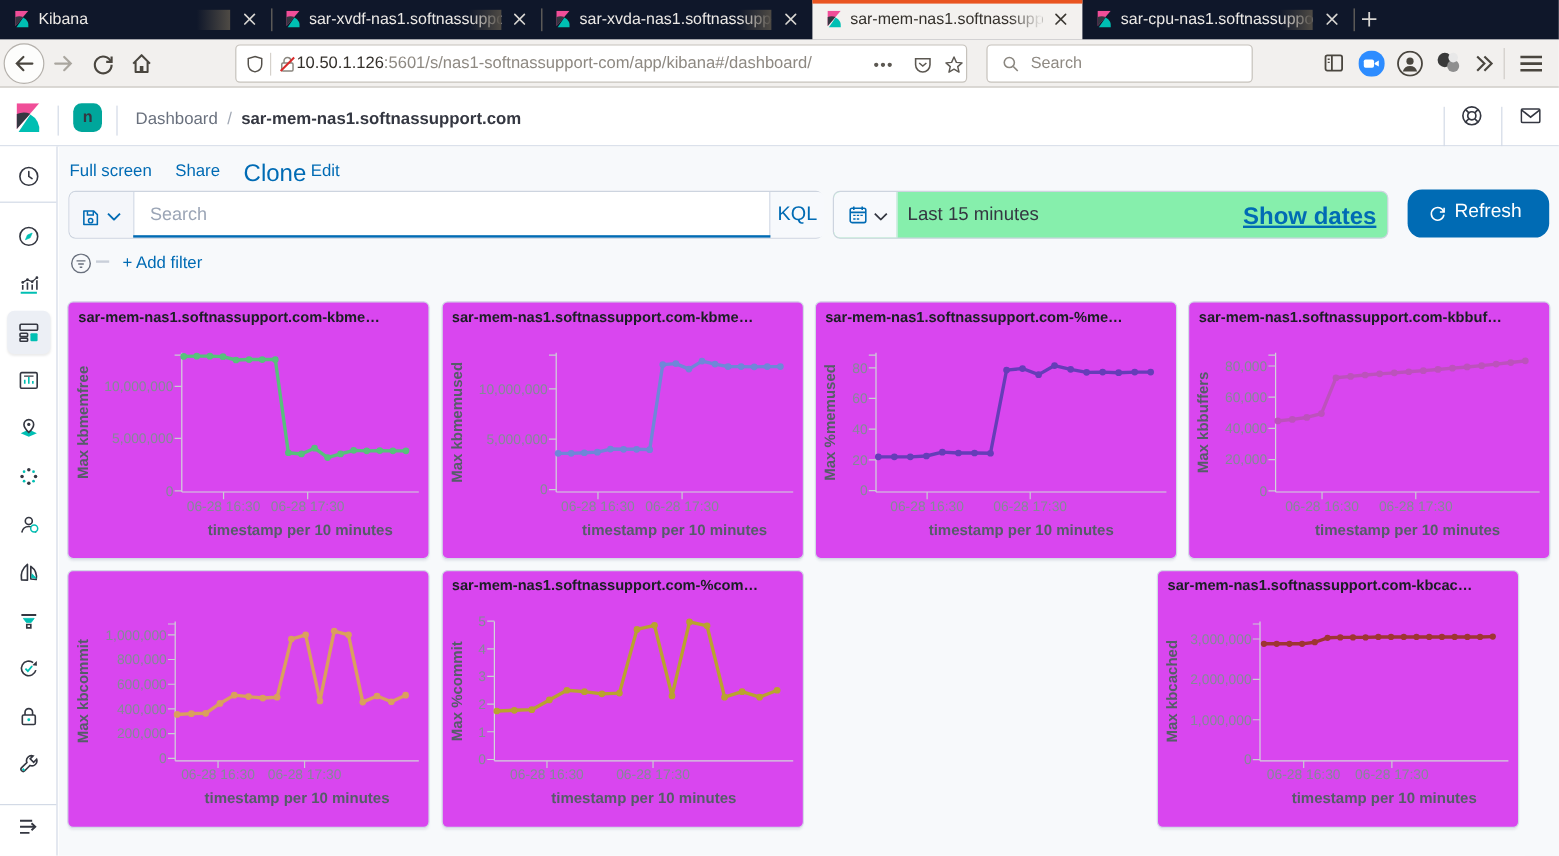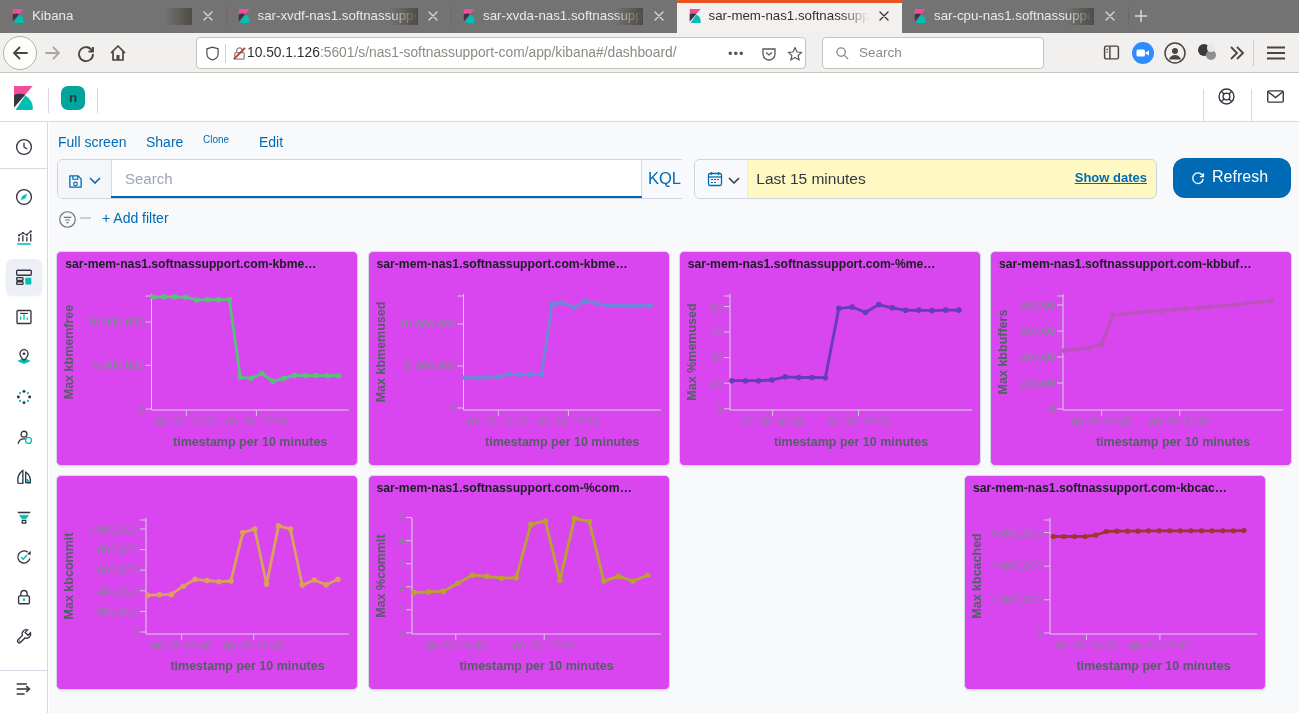--- a/index.html
+++ b/index.html
@@ -1,16 +1,16 @@
 <!DOCTYPE html>
 <html><head><meta charset="utf-8"><style>
 * { margin:0; padding:0; box-sizing:border-box; }
 html,body { width:1299px; height:713px; overflow:hidden; font-family:"Liberation Sans", sans-serif; }
 
-#tabbar { position:absolute; left:0; top:0; width:1299px; height:33px; background:#737373; }
+#tabbar { position:absolute; left:0; top:0; width:1299px; height:33px; background:#0f172a; }
 .tab { position:absolute; top:0; height:33px; }
 .tab.active { background:#f3f1ef; }
 .tab .favicon { position:absolute; left:11px; top:9px; width:14px; height:14px; }
 .tab .tabtitle { position:absolute; left:32px; top:8px; width:160px; height:17px; overflow:hidden; white-space:nowrap; font-size:13.3px; color:#ece9e6; }
 .tab.active .tabtitle { color:#35312c; }
 .tab .fade { position:absolute; right:0; top:0; width:28px; height:17px; }
 .tab .tabx { position:absolute; right:12px; top:10px; }
 .tabsep { position:absolute; top:7px; width:1px; height:19px; background:#6e6a63; }
 #newtab { position:absolute; left:1133px; top:8px; width:16px; height:16px; }
 #navbar { position:absolute; left:0; top:33px; width:1299px; height:40px; background:#f2f0ee; border-bottom:1px solid #c9c5c0; }
@@ -170,20 +170,21 @@
 
 <div id="kibheader">
   <div style="position:absolute;left:11px;top:12px"><svg width="24" height="24" viewBox="0 0 32 32">
         <path fill="#f04e98" d="M4 0v28.789L28.935.017z"></path>
         <path fill="#343741" d="M4 12v16.789l14.904-17.183A18.9 18.9 0 0 0 4 12"></path>
         <path fill="#00bfb3" d="M19.027 12.6 5.957 32h22.92A18.93 18.93 0 0 0 19.027 12.6"></path>
       </svg></div>
   <div style="position:absolute;left:48px;top:14px;width:1px;height:25px;background:#d3dae6"></div>
   <div style="position:absolute;left:61px;top:12px;width:24px;height:24px;border-radius:7px;background:#00a69b;color:#343741;font-size:13.5px;font-weight:bold;text-align:center;line-height:24px">n</div>
   <div style="position:absolute;left:97px;top:14px;width:1px;height:25px;background:#d3dae6"></div>
+  <div style="position:absolute;left:113px;top:16px;font-size:14px;color:#69707d">Dashboard&nbsp; <span style="color:#a2a9b5">/</span>&nbsp; <span style="color:#343741;font-weight:bold">sar-mem-nas1.softnassupport.com</span></div>
   <div style="position:absolute;left:1203px;top:15px;width:1px;height:33px;background:#d3dae6"></div>
   <div style="position:absolute;left:1251px;top:15px;width:1px;height:33px;background:#d3dae6"></div>
   <svg style="position:absolute;left:1218px;top:14px" width="17" height="17" viewBox="0 0 16 16">
       <circle cx="8" cy="8" r="7" fill="none" stroke="#343741" stroke-width="1.3"></circle>
       <circle cx="8" cy="8" r="3.2" fill="none" stroke="#343741" stroke-width="1.3"></circle>
       <path d="M5.7 5.7 3.2 3.2M10.3 5.7l2.5-2.5M10.3 10.3l2.5 2.5M5.7 10.3l-2.5 2.5" stroke="#343741" stroke-width="1.3"></path>
     </svg>
   <svg style="position:absolute;left:1267px;top:16px" width="17" height="13" viewBox="0 0 16 12">
       <rect x="0.7" y="0.7" width="14.6" height="10.6" rx="1" fill="none" stroke="#343741" stroke-width="1.3"></rect>
       <path d="M1 1.5 8 7l7-5.5" fill="none" stroke="#343741" stroke-width="1.3"></path>
@@ -269,55 +270,55 @@
 <div style="position:absolute;left:15px;top:558px;width:18px;height:18px"><svg width="18" height="18" viewBox="0 0 16 16">
         <path d="M1.5 3.5h9M1.5 12.5h7" stroke="#343741" stroke-width="1.4"></path>
         <path d="M1.5 8h11" stroke="#343741" stroke-width="1.4"></path>
         <path d="M10 5.4 12.8 8 10 10.6" fill="none" stroke="#343741" stroke-width="1.4"></path>
       </svg></div>
 </div>
 
 <div id="content">
   <div style="position:absolute;left:9px;top:12px;font-size:14px" class="blue">Full screen</div>
   <div style="position:absolute;left:97px;top:12px;font-size:14px" class="blue">Share</div>
-  <div style="position:absolute;left:154px;top:12px;font-size:10px" class="blue">Clone</div>
+  <div style="position:absolute;left:154px;top:12px;font-size:20px" class="blue">Clone</div>
   <div style="position:absolute;left:210px;top:12px;font-size:14px" class="blue">Edit</div>
 
   <div style="position:absolute;left:8px;top:36.5px;width:629px;height:40px;background:#fff;border:1px solid #cdd4df;border-radius:6px">
     <div style="position:absolute;left:0;top:0;width:53px;height:38px;background:#f4f6fa;border-radius:5px 0 0 5px"></div>
     <svg style="position:absolute;left:10px;top:14px" width="15" height="15" viewBox="0 0 16 16">
         <path d="M2 2h8.8L14 5.2V14H2z" fill="none" stroke="#006bb4" stroke-width="1.4" stroke-linejoin="round"></path>
         <path d="M5.2 2.2v3.4h5.2V2.2" fill="none" stroke="#006bb4" stroke-width="1.3"></path>
         <circle cx="8" cy="10.6" r="1.9" fill="none" stroke="#006bb4" stroke-width="1.3"></circle>
       </svg>
     <svg style="position:absolute;left:31px;top:17.5px" width="12" height="7" viewBox="0 0 12 7">
         <path d="M1 1l5 5 5-5" fill="none" stroke="#006bb4" stroke-width="1.6"></path>
       </svg>
     <div style="position:absolute;left:53px;top:0;width:1px;height:38px;background:#d3dae6"></div>
     <div style="position:absolute;left:584px;top:0;width:45px;height:38px;background:#f7f9fc;border-radius:0 5px 5px 0"></div>
     <div style="position:absolute;left:67px;top:10px;font-size:15px;color:#9ba5b6">Search</div>
     <div style="position:absolute;left:583px;top:0;width:1px;height:38px;background:#d3dae6"></div>
     <div style="position:absolute;left:590px;top:9px;font-size:16.5px;color:#006bb4">KQL</div>
     <div style="position:absolute;left:53px;bottom:0;width:531px;height:2px;background:#006bb4"></div>
   </div>
 
-  <div style="position:absolute;left:645.3px;top:36.5px;width:462.7px;height:40px;background:#fef9c3;border:1px solid #cdd4df;border-radius:6px">
+  <div style="position:absolute;left:645.3px;top:36.5px;width:462.7px;height:40px;background:#86efac;border:1px solid #cdd4df;border-radius:6px">
     <div style="position:absolute;left:0;top:0;width:52px;height:38px;background:#f7f9fc;border-radius:5px 0 0 5px"></div>
     <svg style="position:absolute;left:12px;top:11px" width="16" height="16" viewBox="0 0 16 16">
         <rect x="1.5" y="2.5" width="13" height="12" rx="1.5" fill="none" stroke="#006bb4" stroke-width="1.3"></rect>
         <path d="M1.5 6h13" stroke="#006bb4" stroke-width="1.3"></path>
         <path d="M4.5 1v3M11.5 1v3" stroke="#006bb4" stroke-width="1.3"></path>
         <path d="M4 8.5h2M7 8.5h2M10 8.5h2M4 11.5h2M7 11.5h2" stroke="#006bb4" stroke-width="1.2"></path>
       </svg>
     <svg style="position:absolute;left:33px;top:17px" width="12" height="7" viewBox="0 0 12 7">
         <path d="M1 1l5 5 5-5" fill="none" stroke="#343741" stroke-width="1.5"></path>
       </svg>
     <div style="position:absolute;left:52px;top:0;width:1px;height:38px;background:#e6ebf2"></div>
     <div style="position:absolute;left:61px;top:10px;font-size:15.5px;color:#343741">Last 15 minutes</div>
-    <div style="position:absolute;right:9px;top:10px;font-size:13px;font-weight:600;color:#006bb4;text-decoration:underline">Show dates</div>
+    <div style="position:absolute;right:9px;top:10px;font-size:20px;font-weight:600;color:#006bb4;text-decoration:underline">Show dates</div>
   </div>
 
   <div style="position:absolute;left:1124px;top:35.5px;width:117.5px;height:40px;background:#006bb4;border-radius:12px;color:#fff">
     <svg style="position:absolute;left:18px;top:13px" width="14" height="14" viewBox="0 0 16 16">
         <path d="M13.8 6.5A6 6 0 1 0 14 9" fill="none" stroke="#fff" stroke-width="1.5"></path>
         <path d="M14.2 2.5v4h-4" fill="none" stroke="#fff" stroke-width="1.5"></path>
       </svg>
     <div style="position:absolute;left:39px;top:10px;font-size:16px;font-weight:500">Refresh</div>
   </div>
 

